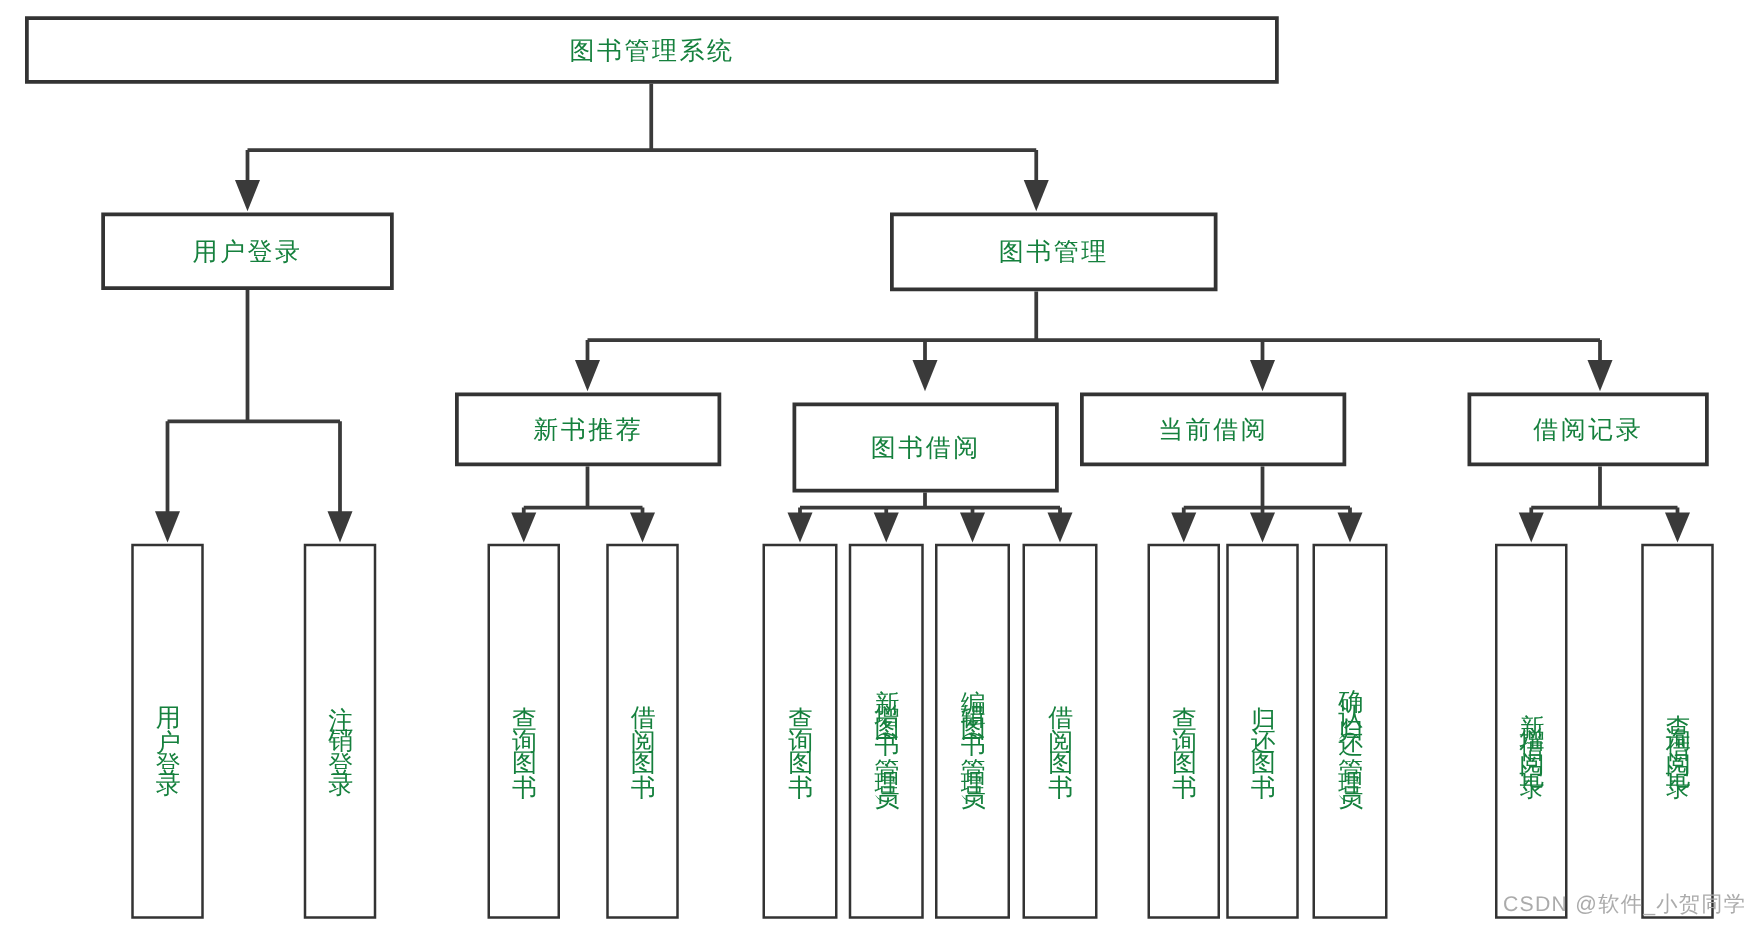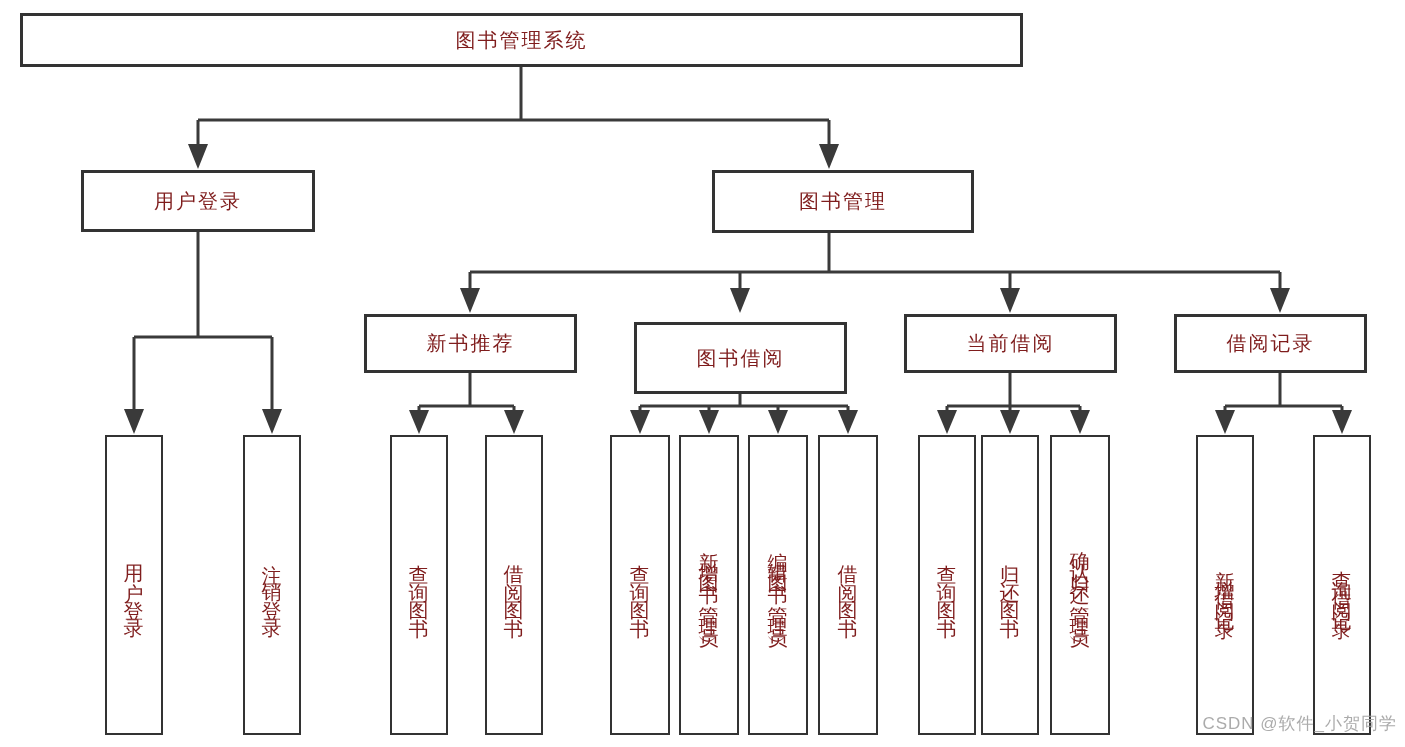--- a/index.html
+++ b/index.html
@@ -14,21 +14,21 @@
     position:absolute;left:0;top:0;width:1405px;height:747px;
     pointer-events:none;
   }
   .node{
     position:absolute;
     box-sizing:border-box;
     background:#ffffff;
     display:flex;
     align-items:center;
     justify-content:center;
-    color:#7f1d1d;
+    color:#15803d;
     text-align:right;
   }
   .hbox{
     border:3px solid #333333;
     font-size:20px;
     letter-spacing:2px;
     white-space:nowrap;
   }
   .vbox{
     border:2.5px solid #333333;
@@ -99,21 +99,21 @@
     </g>
   </svg>
 
   <div class="node hbox" style="left:20px;top:13px;width:1003px;height:54px">图书管理系统</div>
 
   <div class="node hbox" style="left:81px;top:170px;width:234px;height:62px">用户登录</div>
   <div class="node hbox" style="left:712px;top:170px;width:262px;height:63px">图书管理</div>
 
   <div class="node hbox" style="left:364px;top:314px;width:213px;height:59px">新书推荐</div>
   <div class="node hbox" style="left:634px;top:322px;width:213px;height:72px">图书借阅</div>
-  <div class="node hbox" style="left:904px;top:314px;width:213px;height:59px">当前借阅</div>
+  <div class="node hbox" style="left:864px;top:314px;width:213px;height:59px">当前借阅</div>
   <div class="node hbox" style="left:1174px;top:314px;width:193px;height:59px">借阅记录</div>
 
   <div class="node vbox gap4" style="left:105px;width:58px">用户登录</div>
   <div class="node vbox gap4" style="left:243px;width:58px">注销登录</div>
 
   <div class="node vbox gap4" style="left:390px;width:58px">查询图书</div>
   <div class="node vbox gap4" style="left:485px;width:58px">借阅图书</div>
 
   <div class="node vbox gap4" style="left:610px;width:60px">查询图书</div>
   <div class="node vbox gap8" style="left:679px;width:60px">新增图书（管理员）</div>

